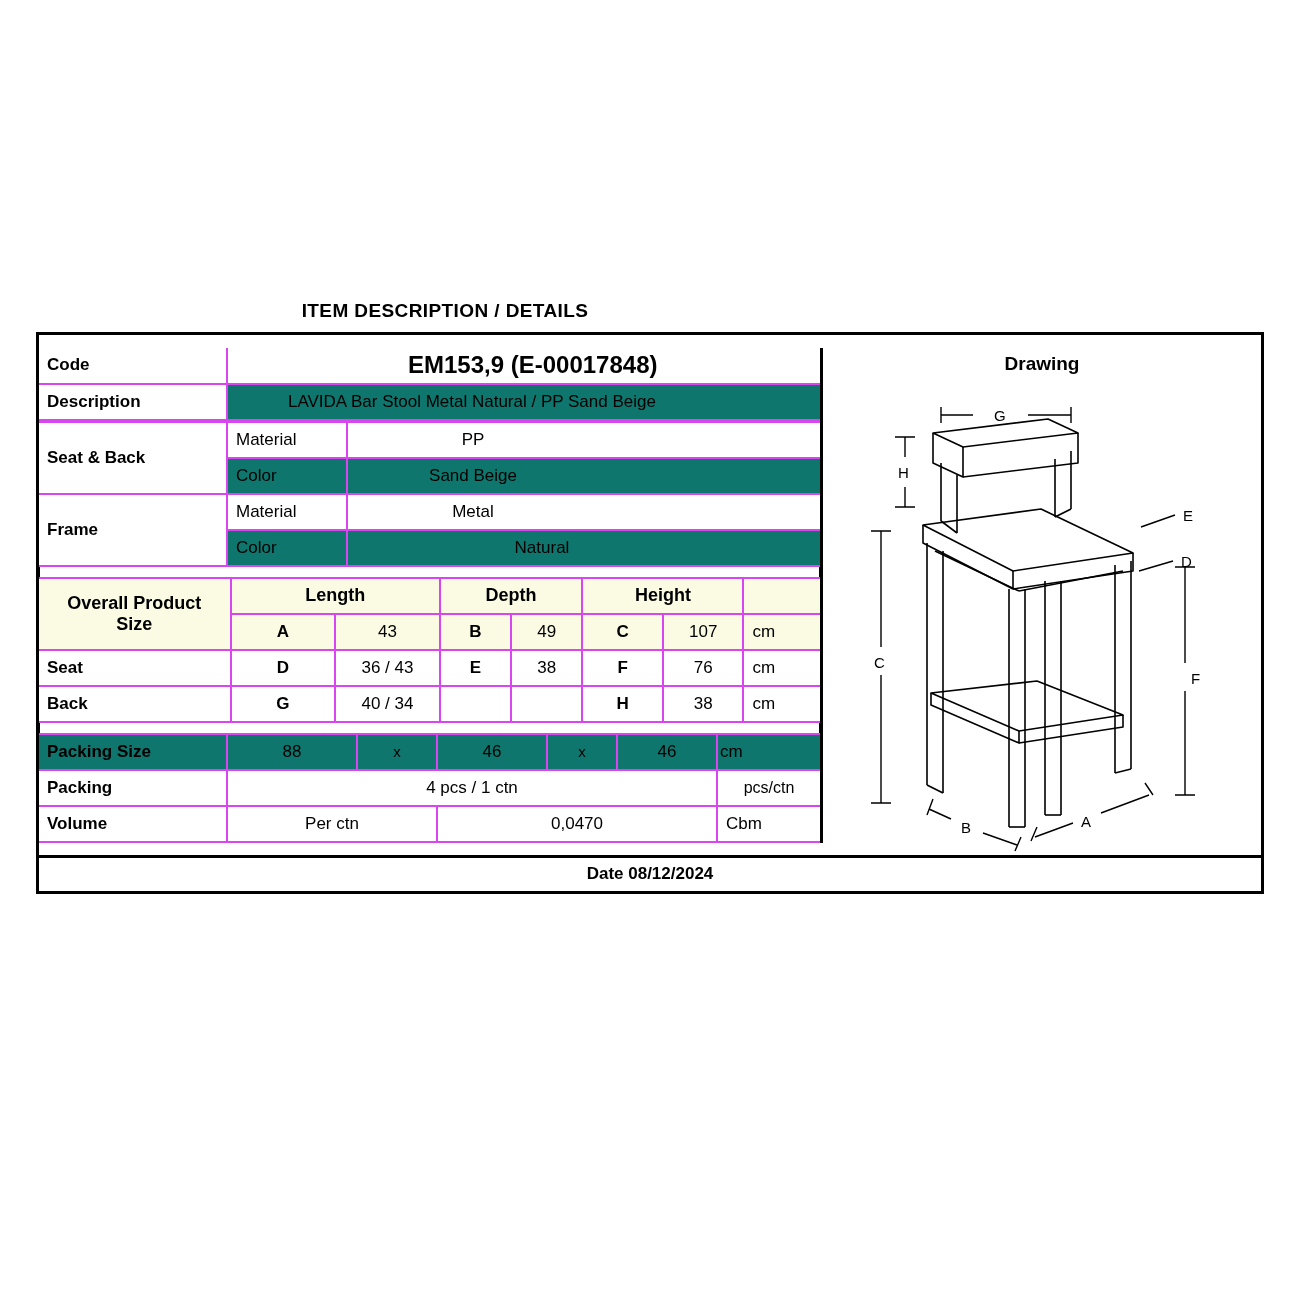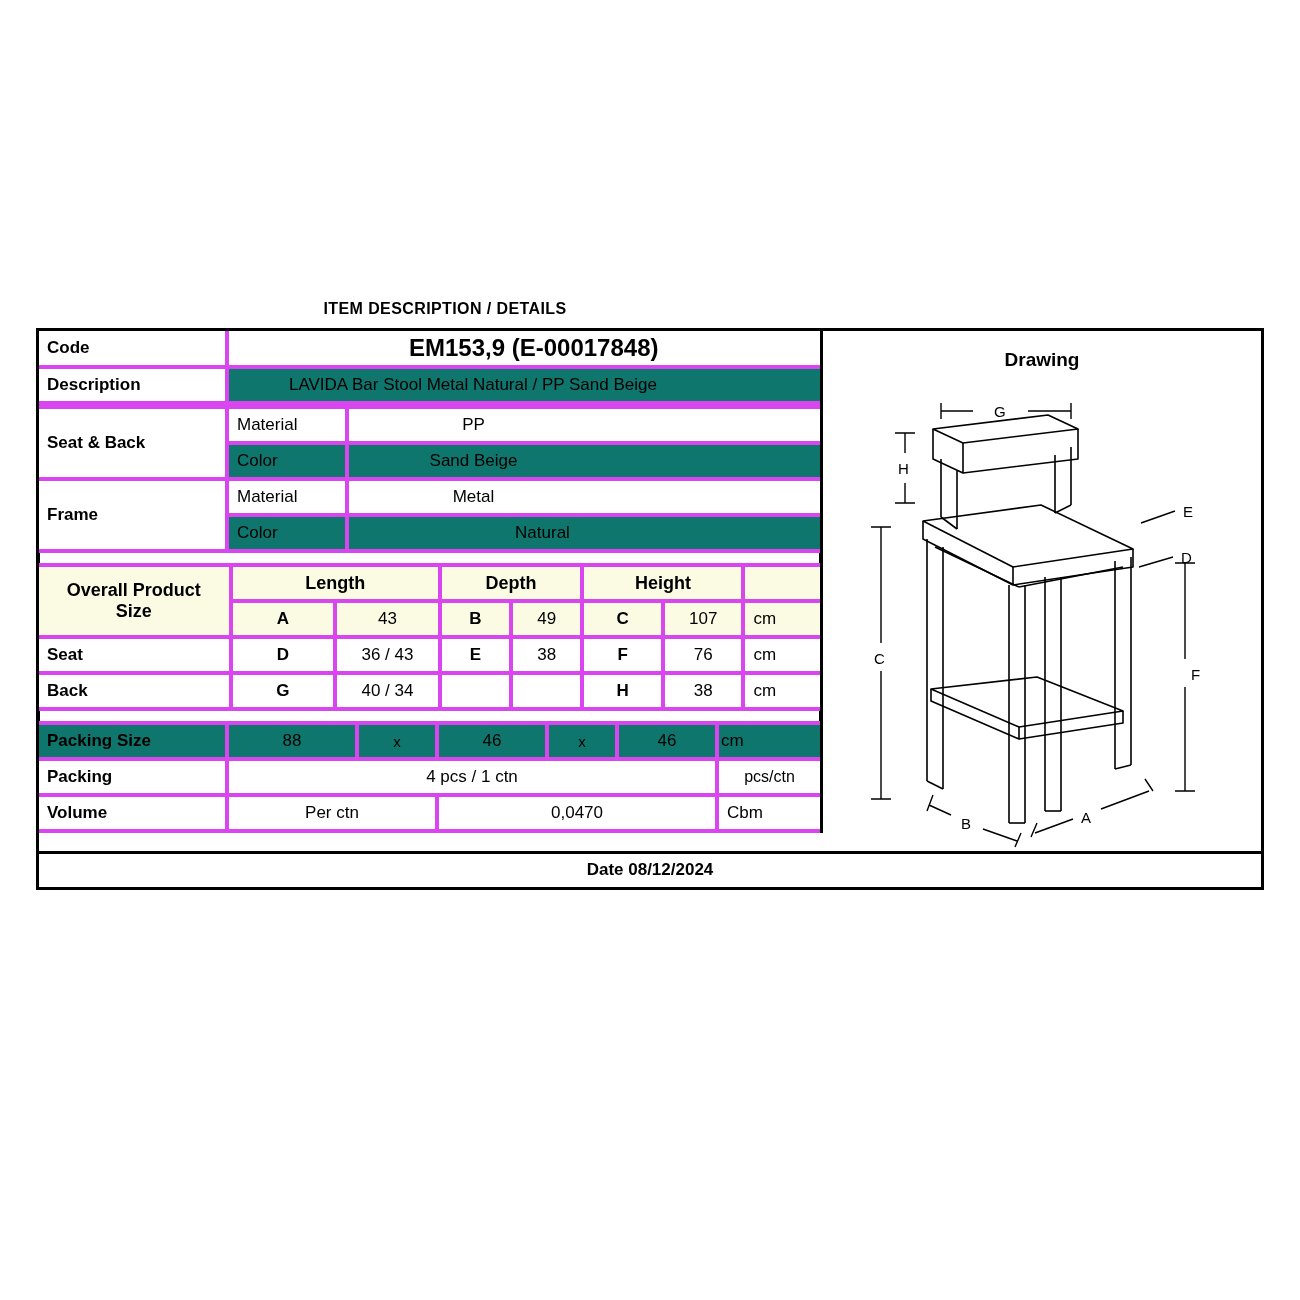--- a/index.html
+++ b/index.html
@@ -15,35 +15,35 @@
     position: relative;
   }
   #sheet {
     position: absolute;
     left: 36px;
     top: 300px;
     width: 1228px;
   }
   #doc-title {
     text-align: center;
-    font-size: 16px;
+    font-size: 19px;
     font-weight: bold;
     letter-spacing: 0.4px;
     margin-bottom: 10px;
     padding-right: 410px;
   }
   .frame {
     border: 3px solid #000;
     box-sizing: border-box;
     display: flex;
     flex-direction: column;
   }
   .body-row {
     display: flex;
-    align-items: flex-start;
+    align-items: center;
   }
   .left-col {
     width: 786px;
     box-sizing: border-box;
     border-right: 3px solid #000;
     display: flex;
     flex-direction: column;
   }
   .right-col {
     flex: 1;
@@ -51,21 +51,21 @@
     position: relative;
     display: flex;
     flex-direction: column;
   }
   table.t {
     border-collapse: collapse;
     width: 100%;
     table-layout: fixed;
   }
   table.t td {
-    border: 4px solid #d946ef;
+    border: 2px solid #d946ef;
     height: 36px;
     font-size: 17px;
     padding: 0 8px;
     box-sizing: border-box;
     vertical-align: middle;
   }
   .lbl {
     font-weight: bold;
     font-size: 18px;
   }

